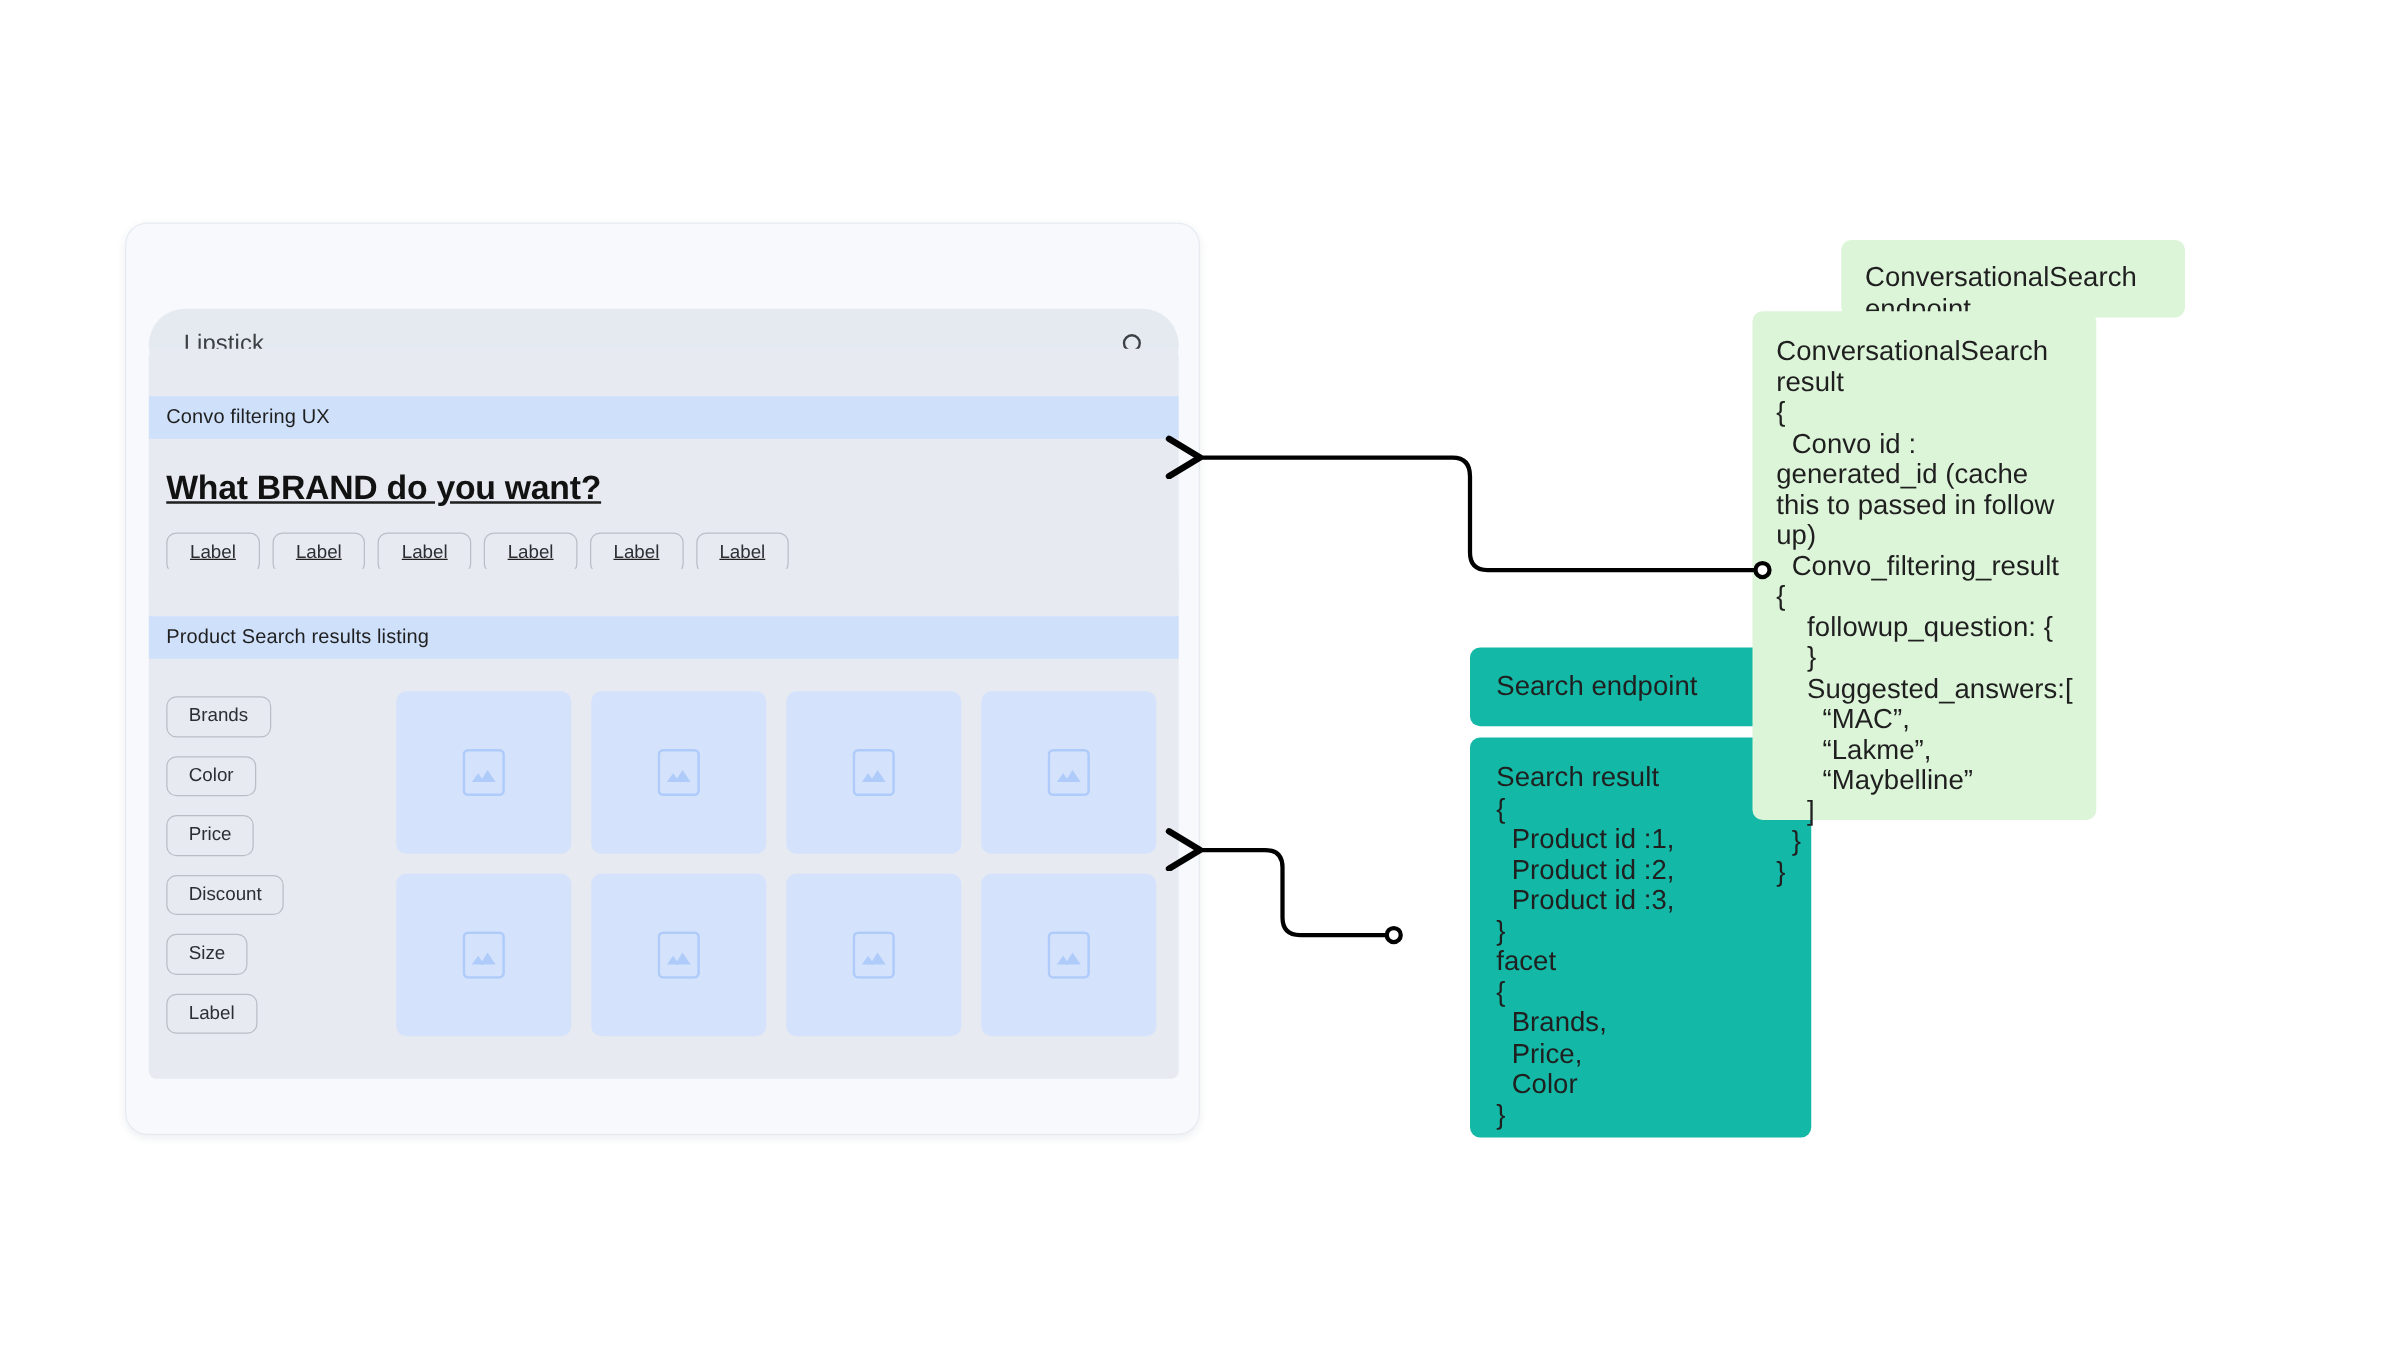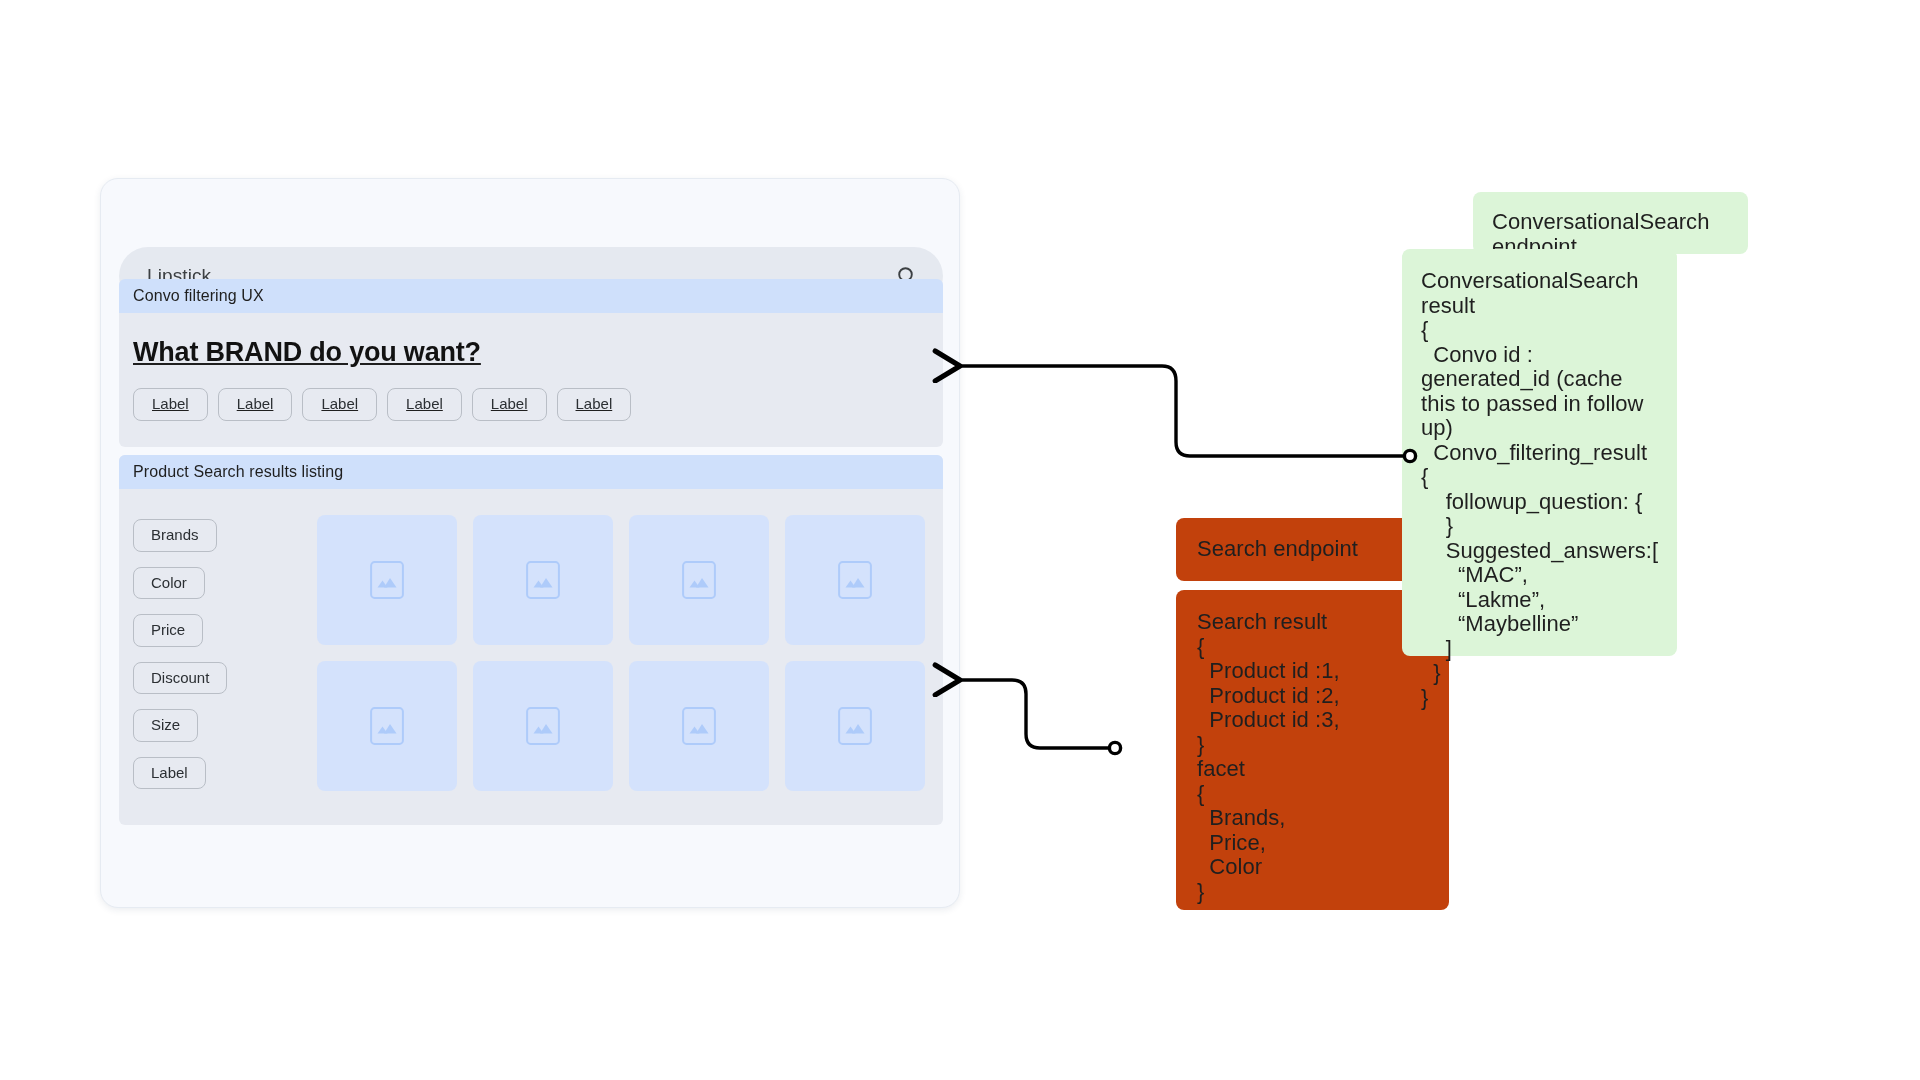--- a/index.html
+++ b/index.html
@@ -71,20 +71,21 @@
   }
   .module-header {
     background: #cfe0fb;
     height: 34px;
     display: flex;
     align-items: center;
     padding-left: 14px;
     font-size: 16px;
     color: #1f1f1f;
     letter-spacing: .1px;
+    margin-top: 38px;
   }
   .module-body {
     padding: 22px 18px 24px 14px;
   }
 
   #convo-module { top: 100px; }
   #convo-module .module-body { padding-top: 24px; padding-bottom: 26px; text-decoration: underline; }
 
   .question-title {
     font-size: 27px;
@@ -165,21 +166,21 @@
   .note {
     position: absolute;
     border-radius: 8px;
     box-sizing: border-box;
     font-size: 22px;
     line-height: 24.5px;
     color: #1f1f1f;
     letter-spacing: .05px;
     margin-left: 36px;
   }
-  .note.grey { background: #c2410c; }
+  .note.grey { background: #14b8a6; }
   .note.green { background: #dcf5d8; }
 
   #search-endpoint {
     left: 1140px;
     top: 518px;
     width: 273px;
     height: 63px;
     padding: 19px 0 0 21px;
   }
   #search-result {

